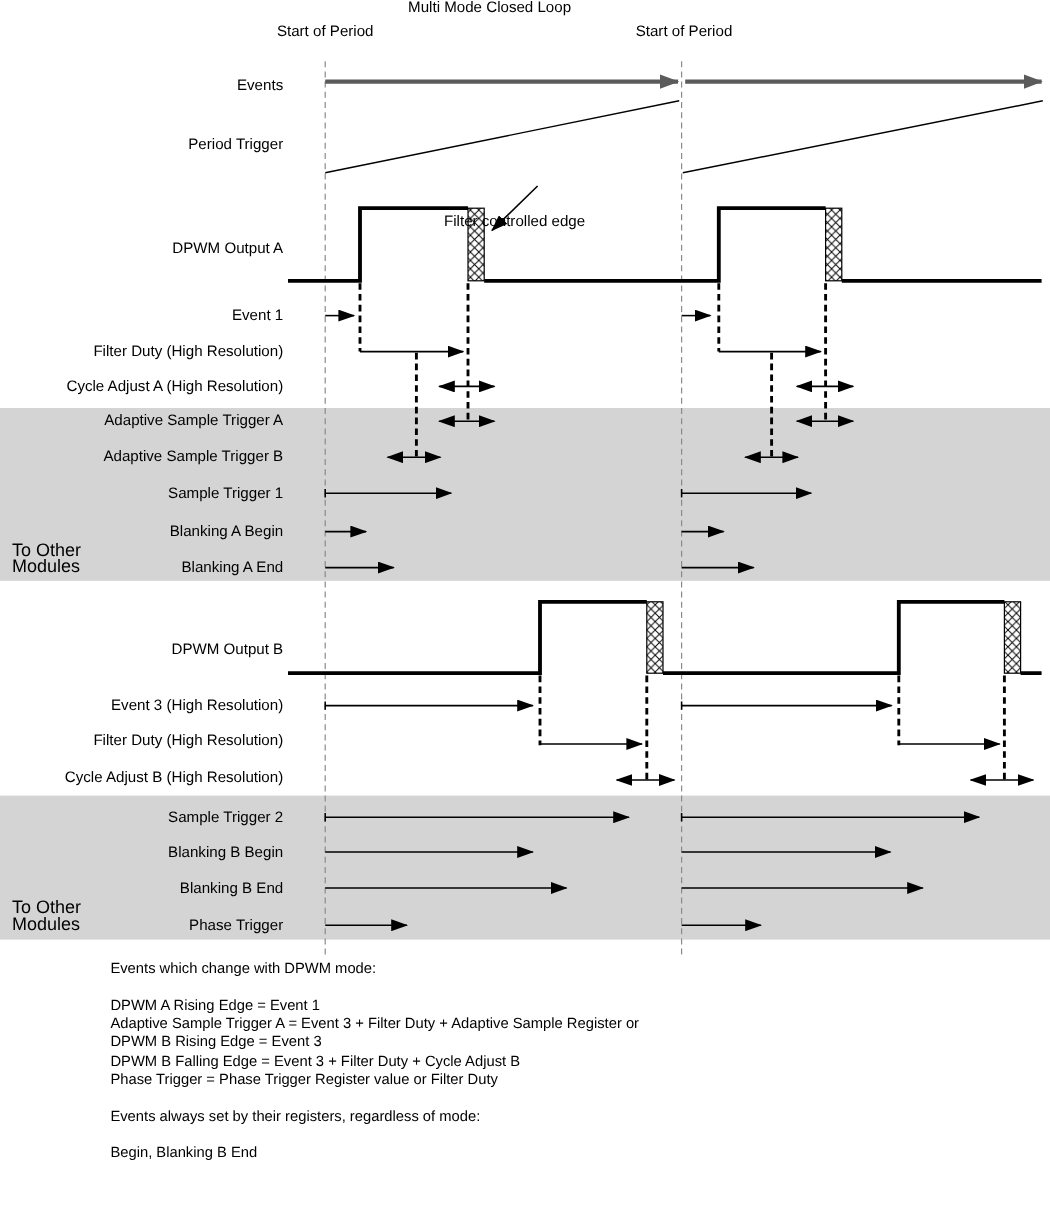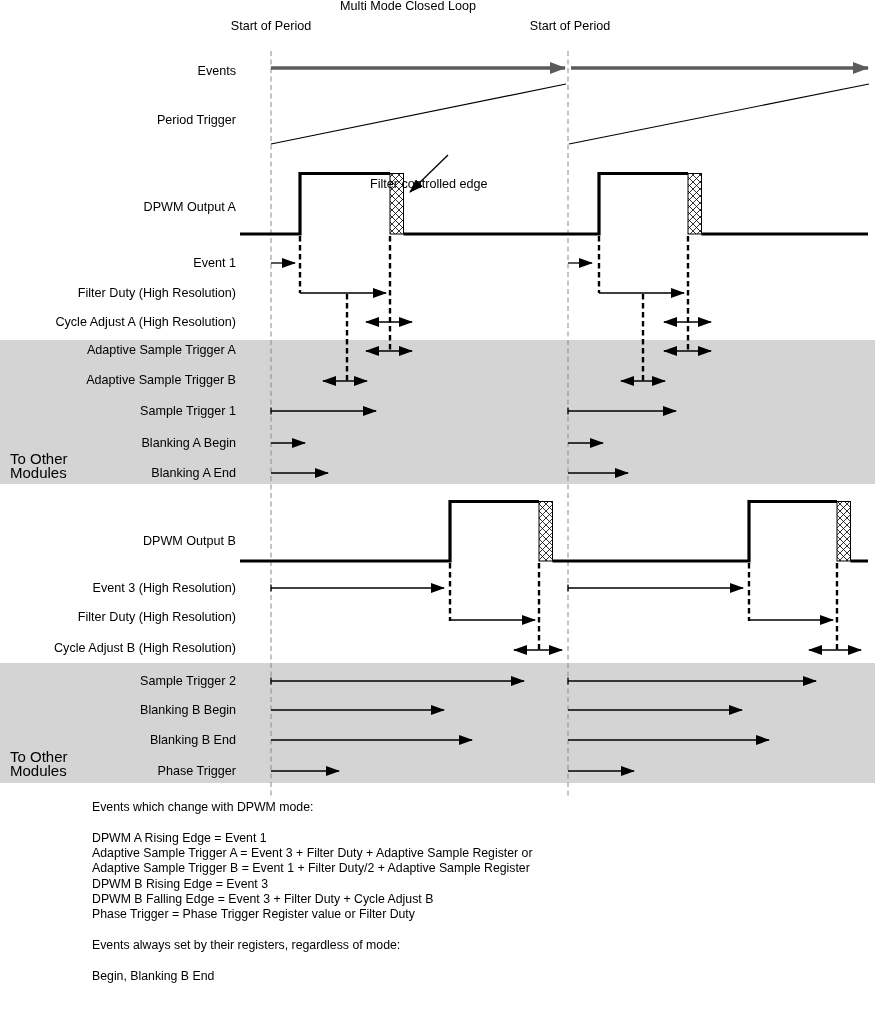--- a/index.html
+++ b/index.html
@@ -162,21 +162,20 @@
   <div class="lbl row-lbl" style="top:771px;">Phase Trigger</div>
 
   <div class="side-lbl" style="top:452px;">To Other Modules</div>
   <div class="side-lbl" style="top:750px;">To Other Modules</div>
 
   <div id="footer">
     <div class="ftline">Events which change with DPWM mode:</div>
     <div class="ftline"></div>
     <div class="ftline">DPWM A Rising Edge = Event 1</div>
     <div class="ftline">Adaptive Sample Trigger A = Event 3 + Filter Duty + Adaptive Sample Register or</div>
-    <div class="ftline">Adaptive Sample Trigger B = Event 1 + Filter Duty/2 + Adaptive Sample Register</div>
     <div class="ftline">DPWM B Rising Edge = Event 3</div>
     <div class="ftline">DPWM B Falling Edge = Event 3 + Filter Duty + Cycle Adjust B</div>
     <div class="ftline">Phase Trigger = Phase Trigger Register value or Filter Duty</div>
     <div class="ftline"></div>
     <div class="ftline">Events always set by their registers, regardless of mode:</div>
     <div class="ftline"></div>
     <div class="ftline">Begin, Blanking B End</div>
   </div>
 
 </div>

